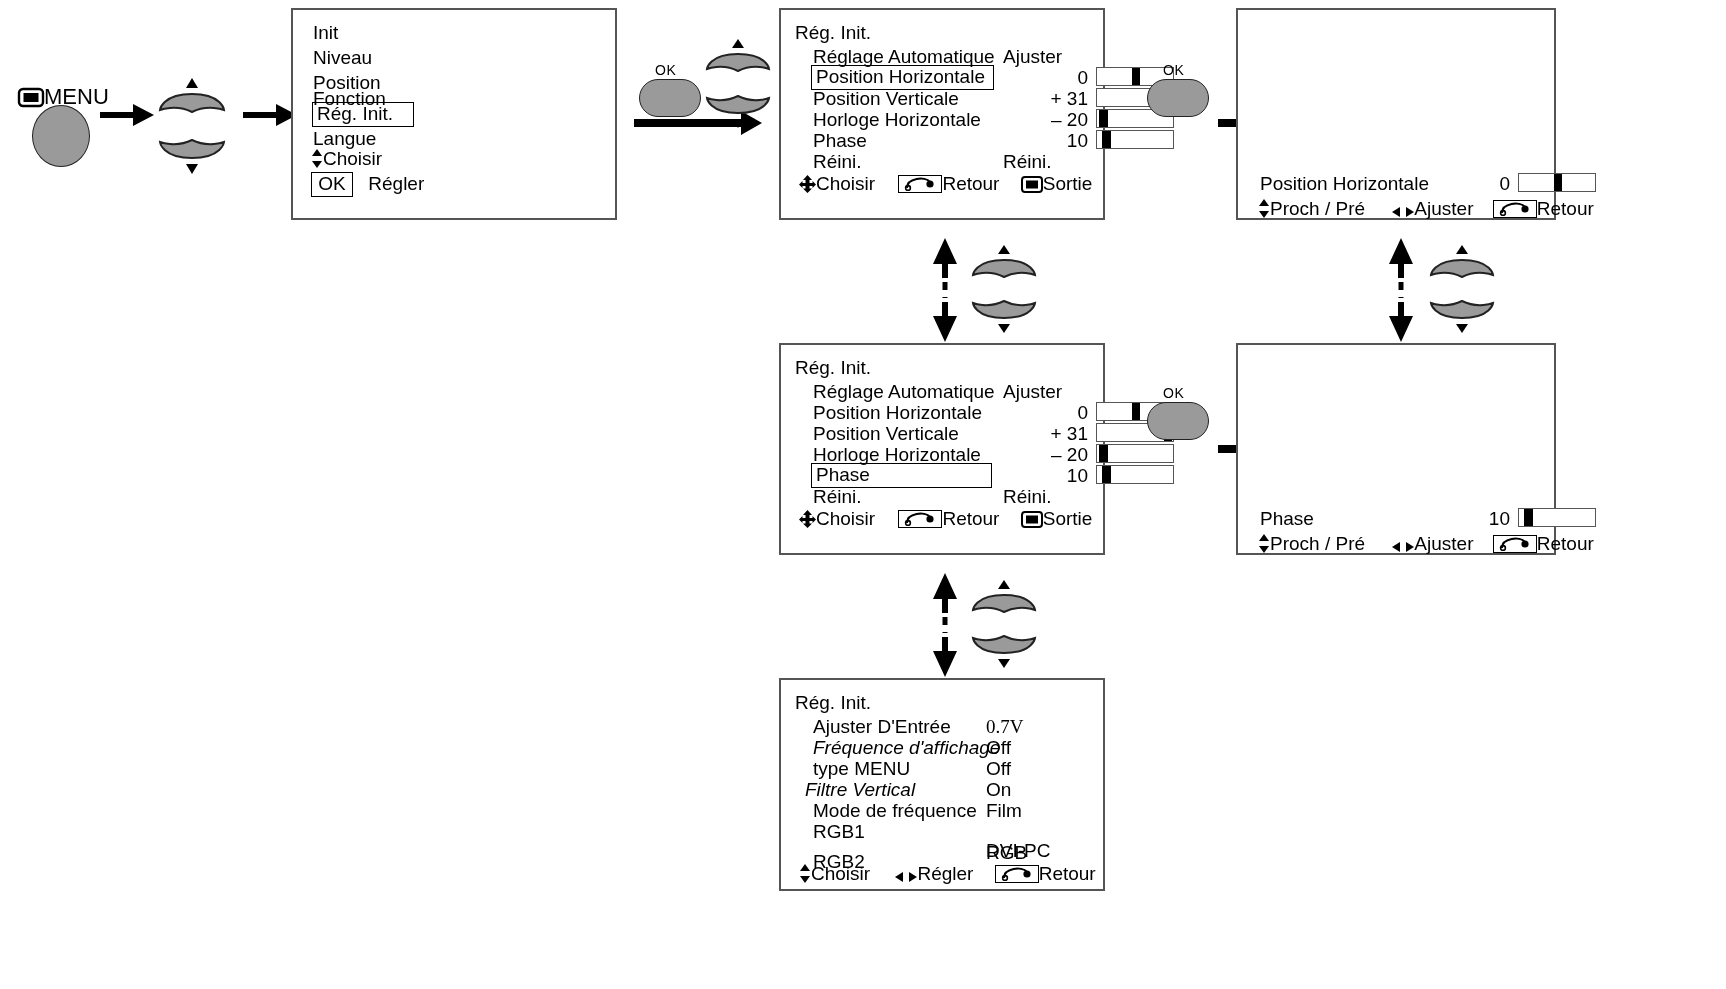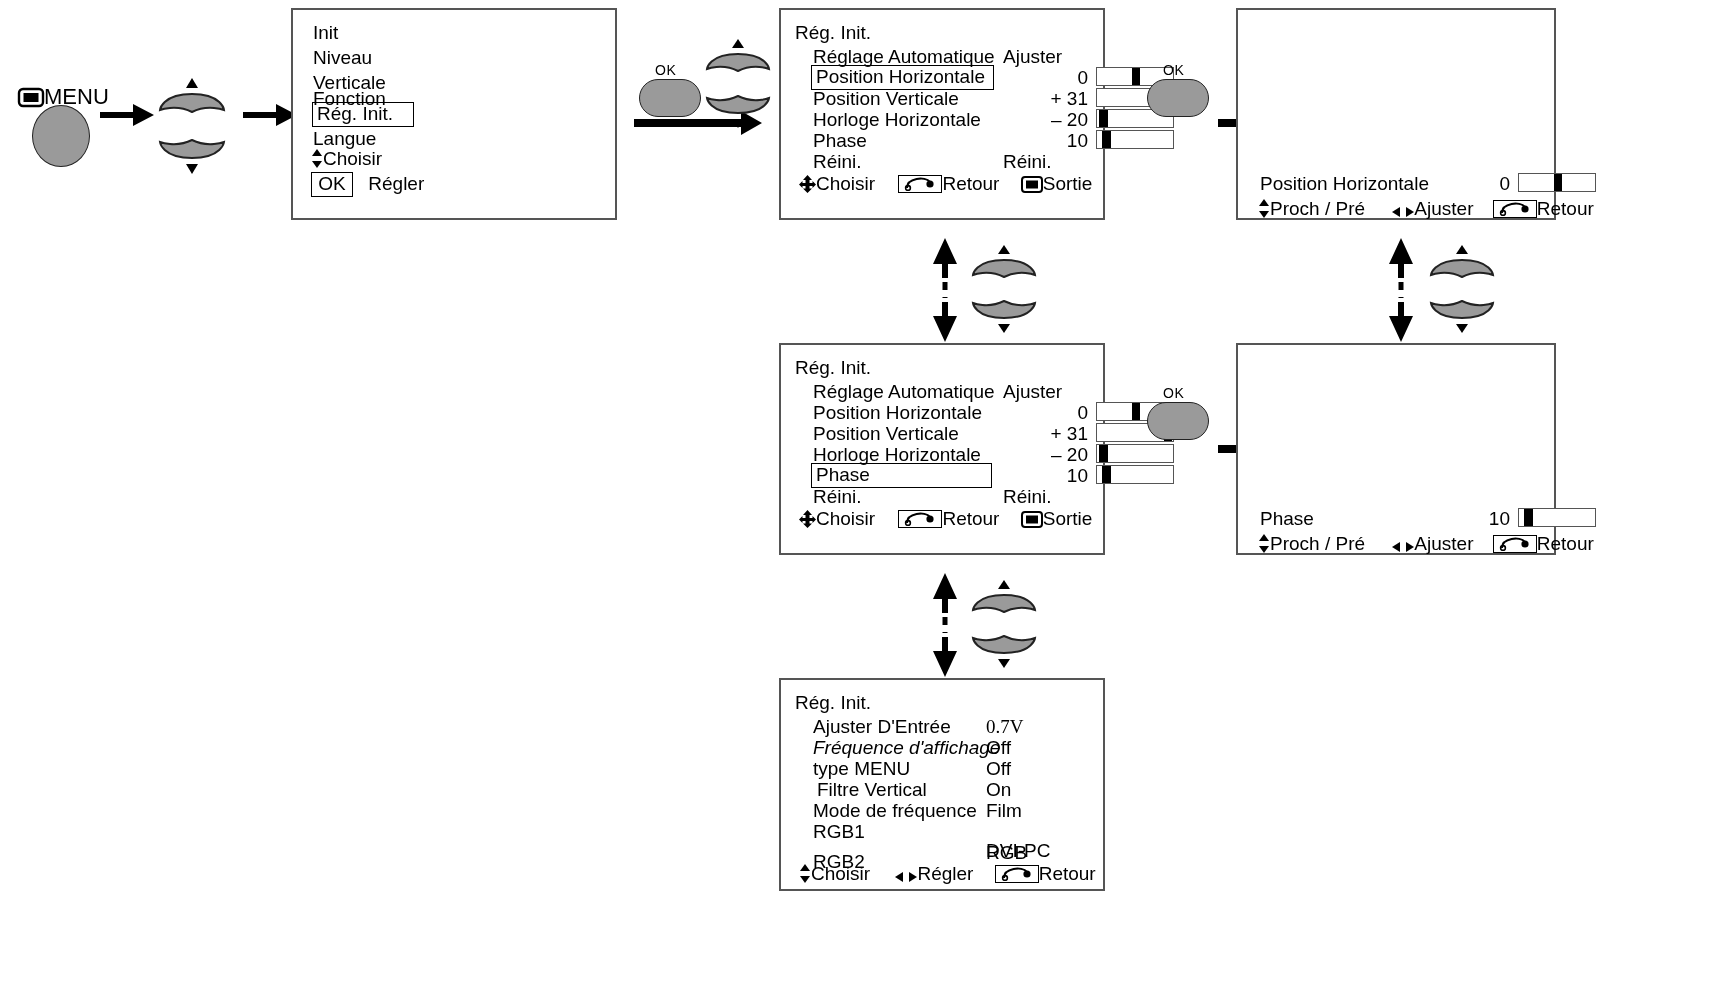--- a/index.html
+++ b/index.html
@@ -67,21 +67,21 @@
 
   <div class="arrow" style="left:243px;top:100px;">
     <svg width="54" height="30" viewBox="0 0 54 30">
       <path d="M0 12 H33 V4 L54 15 L33 26 V18 H0 Z" fill="#000"></path>
     </svg>
   </div>
 
   <div class="panel" style="left:291px;top:8px;width:326px;height:212px;">
     <div class="menu-row" style="left:20px;top:12px;">Init</div>
     <div class="menu-row" style="left:20px;top:37px;">Niveau</div>
-    <div class="menu-row" style="left:20px;top:62px;">Verticale</div>
+    <div class="menu-row" style="left:20px;top:62px;">Position</div>
     <div class="menu-row" style="left:20px;top:78px;">Fonction</div>
     <div class="menu-row boxed" style="left:19px;top:92px;width:102px;">Rég. Init.</div>
     <div class="menu-row" style="left:20px;top:118px;">Langue</div>
 
     <div class="menu-row" style="left:18px;top:138px;">
       <span class="gi">
         <svg width="12" height="19" viewBox="0 0 12 19">
           <path d="M6 0 L11 7 H1 Z" fill="#000"></path>
           <path d="M6 19 L1 12 H11 Z" fill="#000"></path>
         </svg>
@@ -351,21 +351,21 @@
 
     <div class="menu-row" style="left:32px;top:36px;">Ajuster D'Entrée</div>
     <div class="menu-row" style="left:205px;top:36px;font-family:Liberation Serif, serif;">0.7V</div>
 
     <div class="menu-row" style="left:32px;top:57px;font-style:italic;">Fréquence d'affichage</div>
     <div class="menu-row" style="left:205px;top:57px;">Off</div>
 
     <div class="menu-row" style="left:32px;top:78px;">type MENU</div>
     <div class="menu-row" style="left:205px;top:78px;">Off</div>
 
-    <div class="menu-row" style="left:36px;top:99px;">Filtre Vertical</div>
+    <div class="menu-row" style="left:24px;top:99px;font-style:italic;">Filtre Vertical</div>
     <div class="menu-row" style="left:205px;top:99px;">On</div>
 
     <div class="menu-row" style="left:32px;top:120px;">Mode de fréquence</div>
     <div class="menu-row" style="left:205px;top:120px;">Film</div>
 
     <div class="menu-row" style="left:32px;top:141px;">RGB1</div>
     <div class="menu-row" style="left:205px;top:141px;margin-top:19px;">DVI-PC</div>
 
     <div class="menu-row" style="left:32px;top:162px;margin-top:9px;">RGB2</div>
     <div class="menu-row" style="left:205px;top:162px;">RGB</div>

